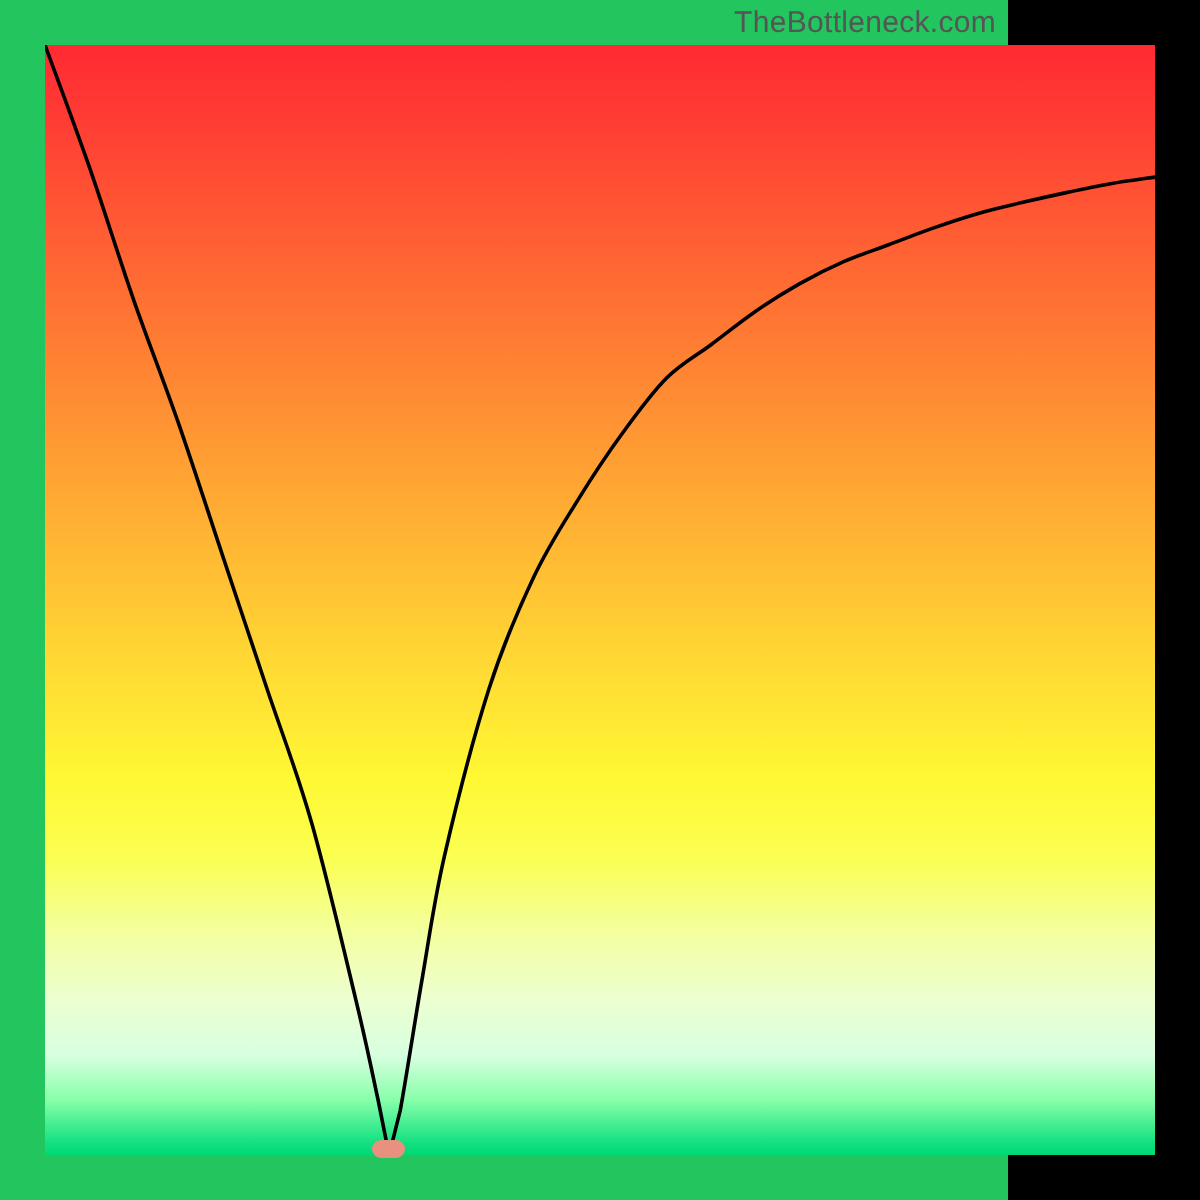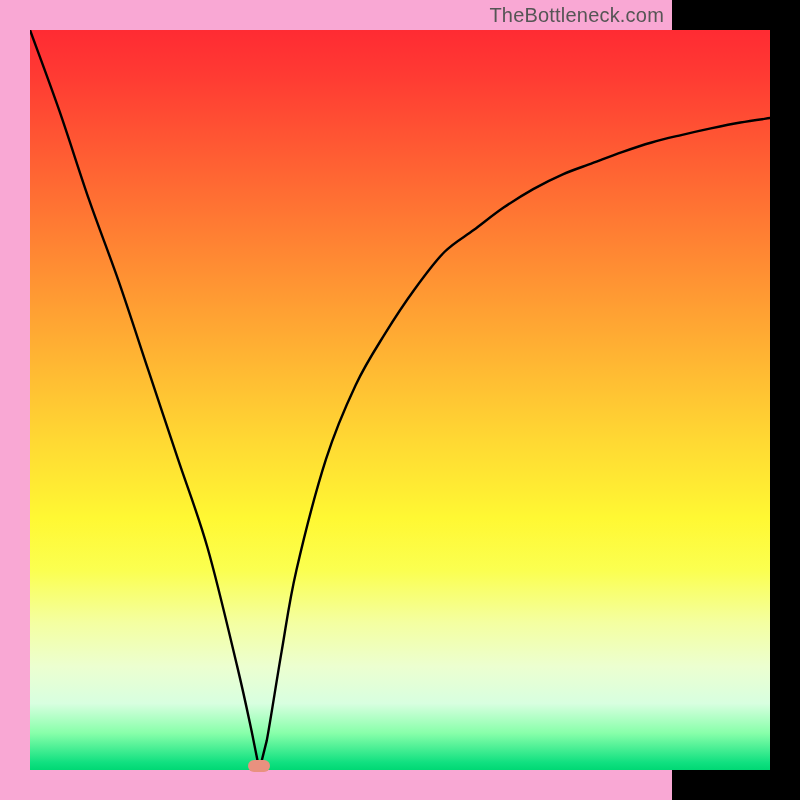--- a/index.html
+++ b/index.html
@@ -8,21 +8,21 @@
     width: 800px;
     height: 800px;
     overflow: hidden;
     background: #000;
     font-family: Arial, Helvetica, sans-serif;
   }
   .frame {
     position: relative;
     width: 672px;
     height: 800px;
-    background: #f9a8d4;
+    background: #22c55e;
   }
   .plot-area {
     position: absolute;
     left: 30px;
     top: 30px;
     width: 740px;
     height: 740px;
     background: linear-gradient(to bottom,
       #ff2b33 0%,
       #ff3a33 6%,

